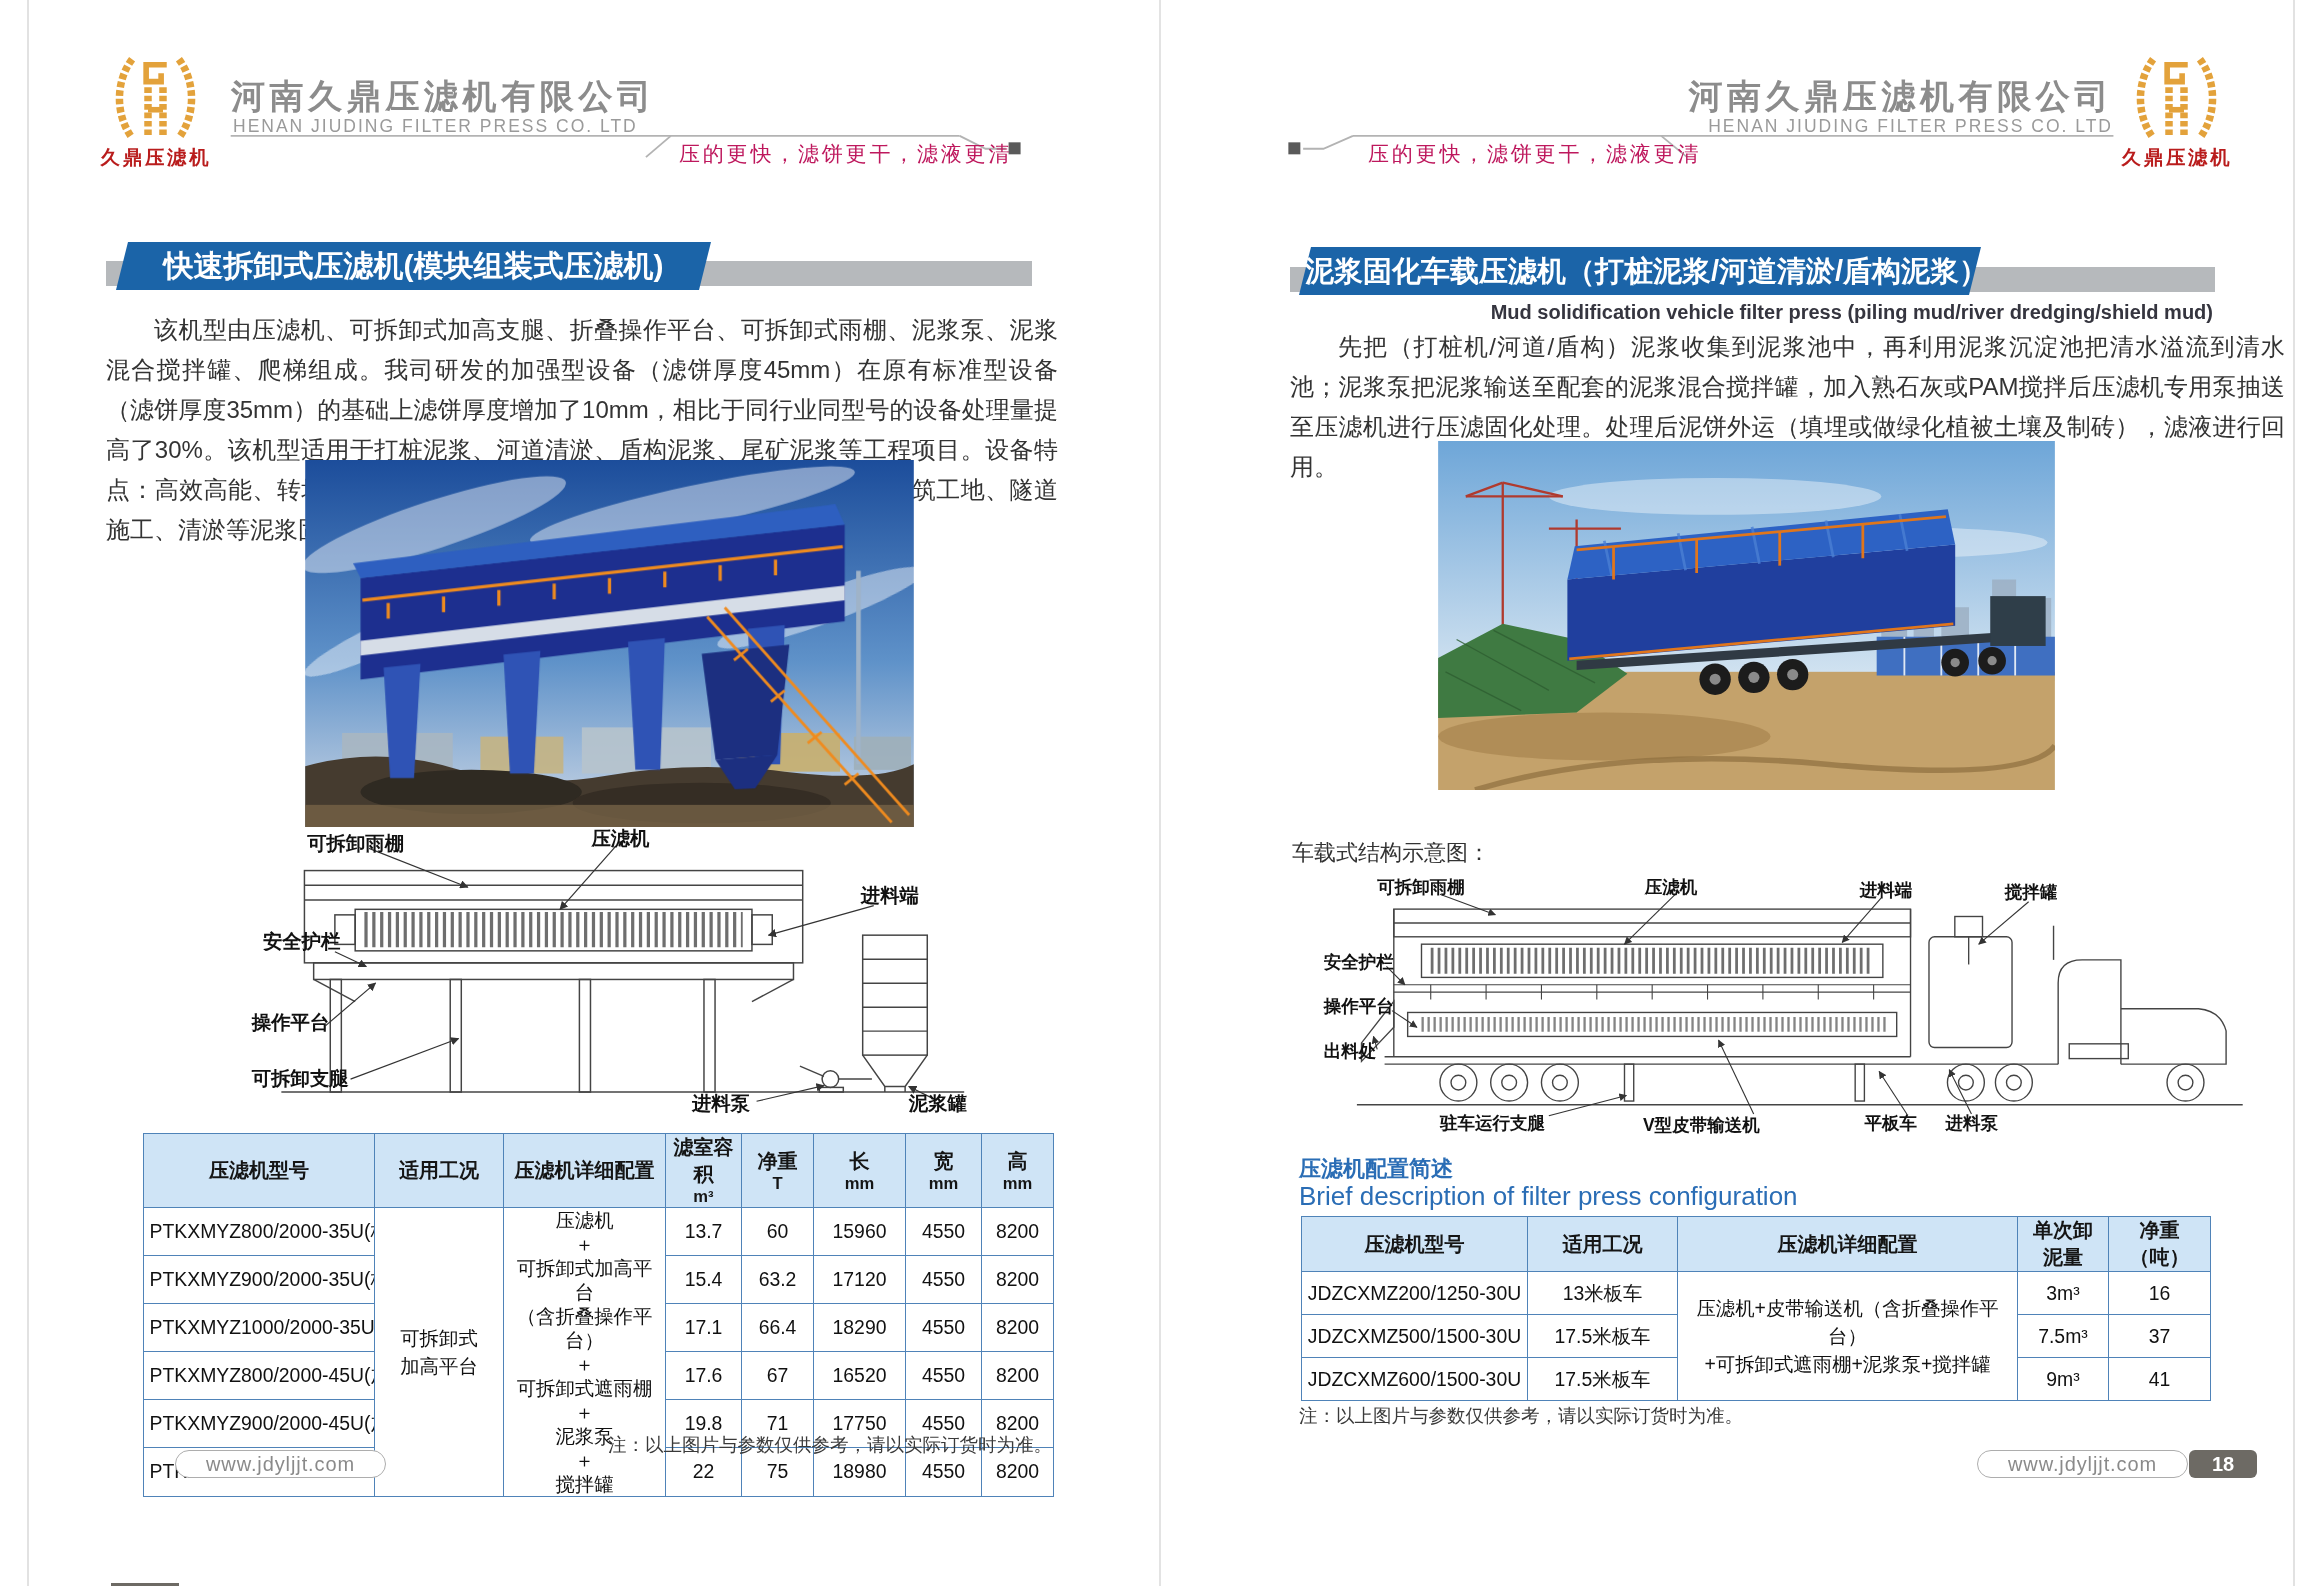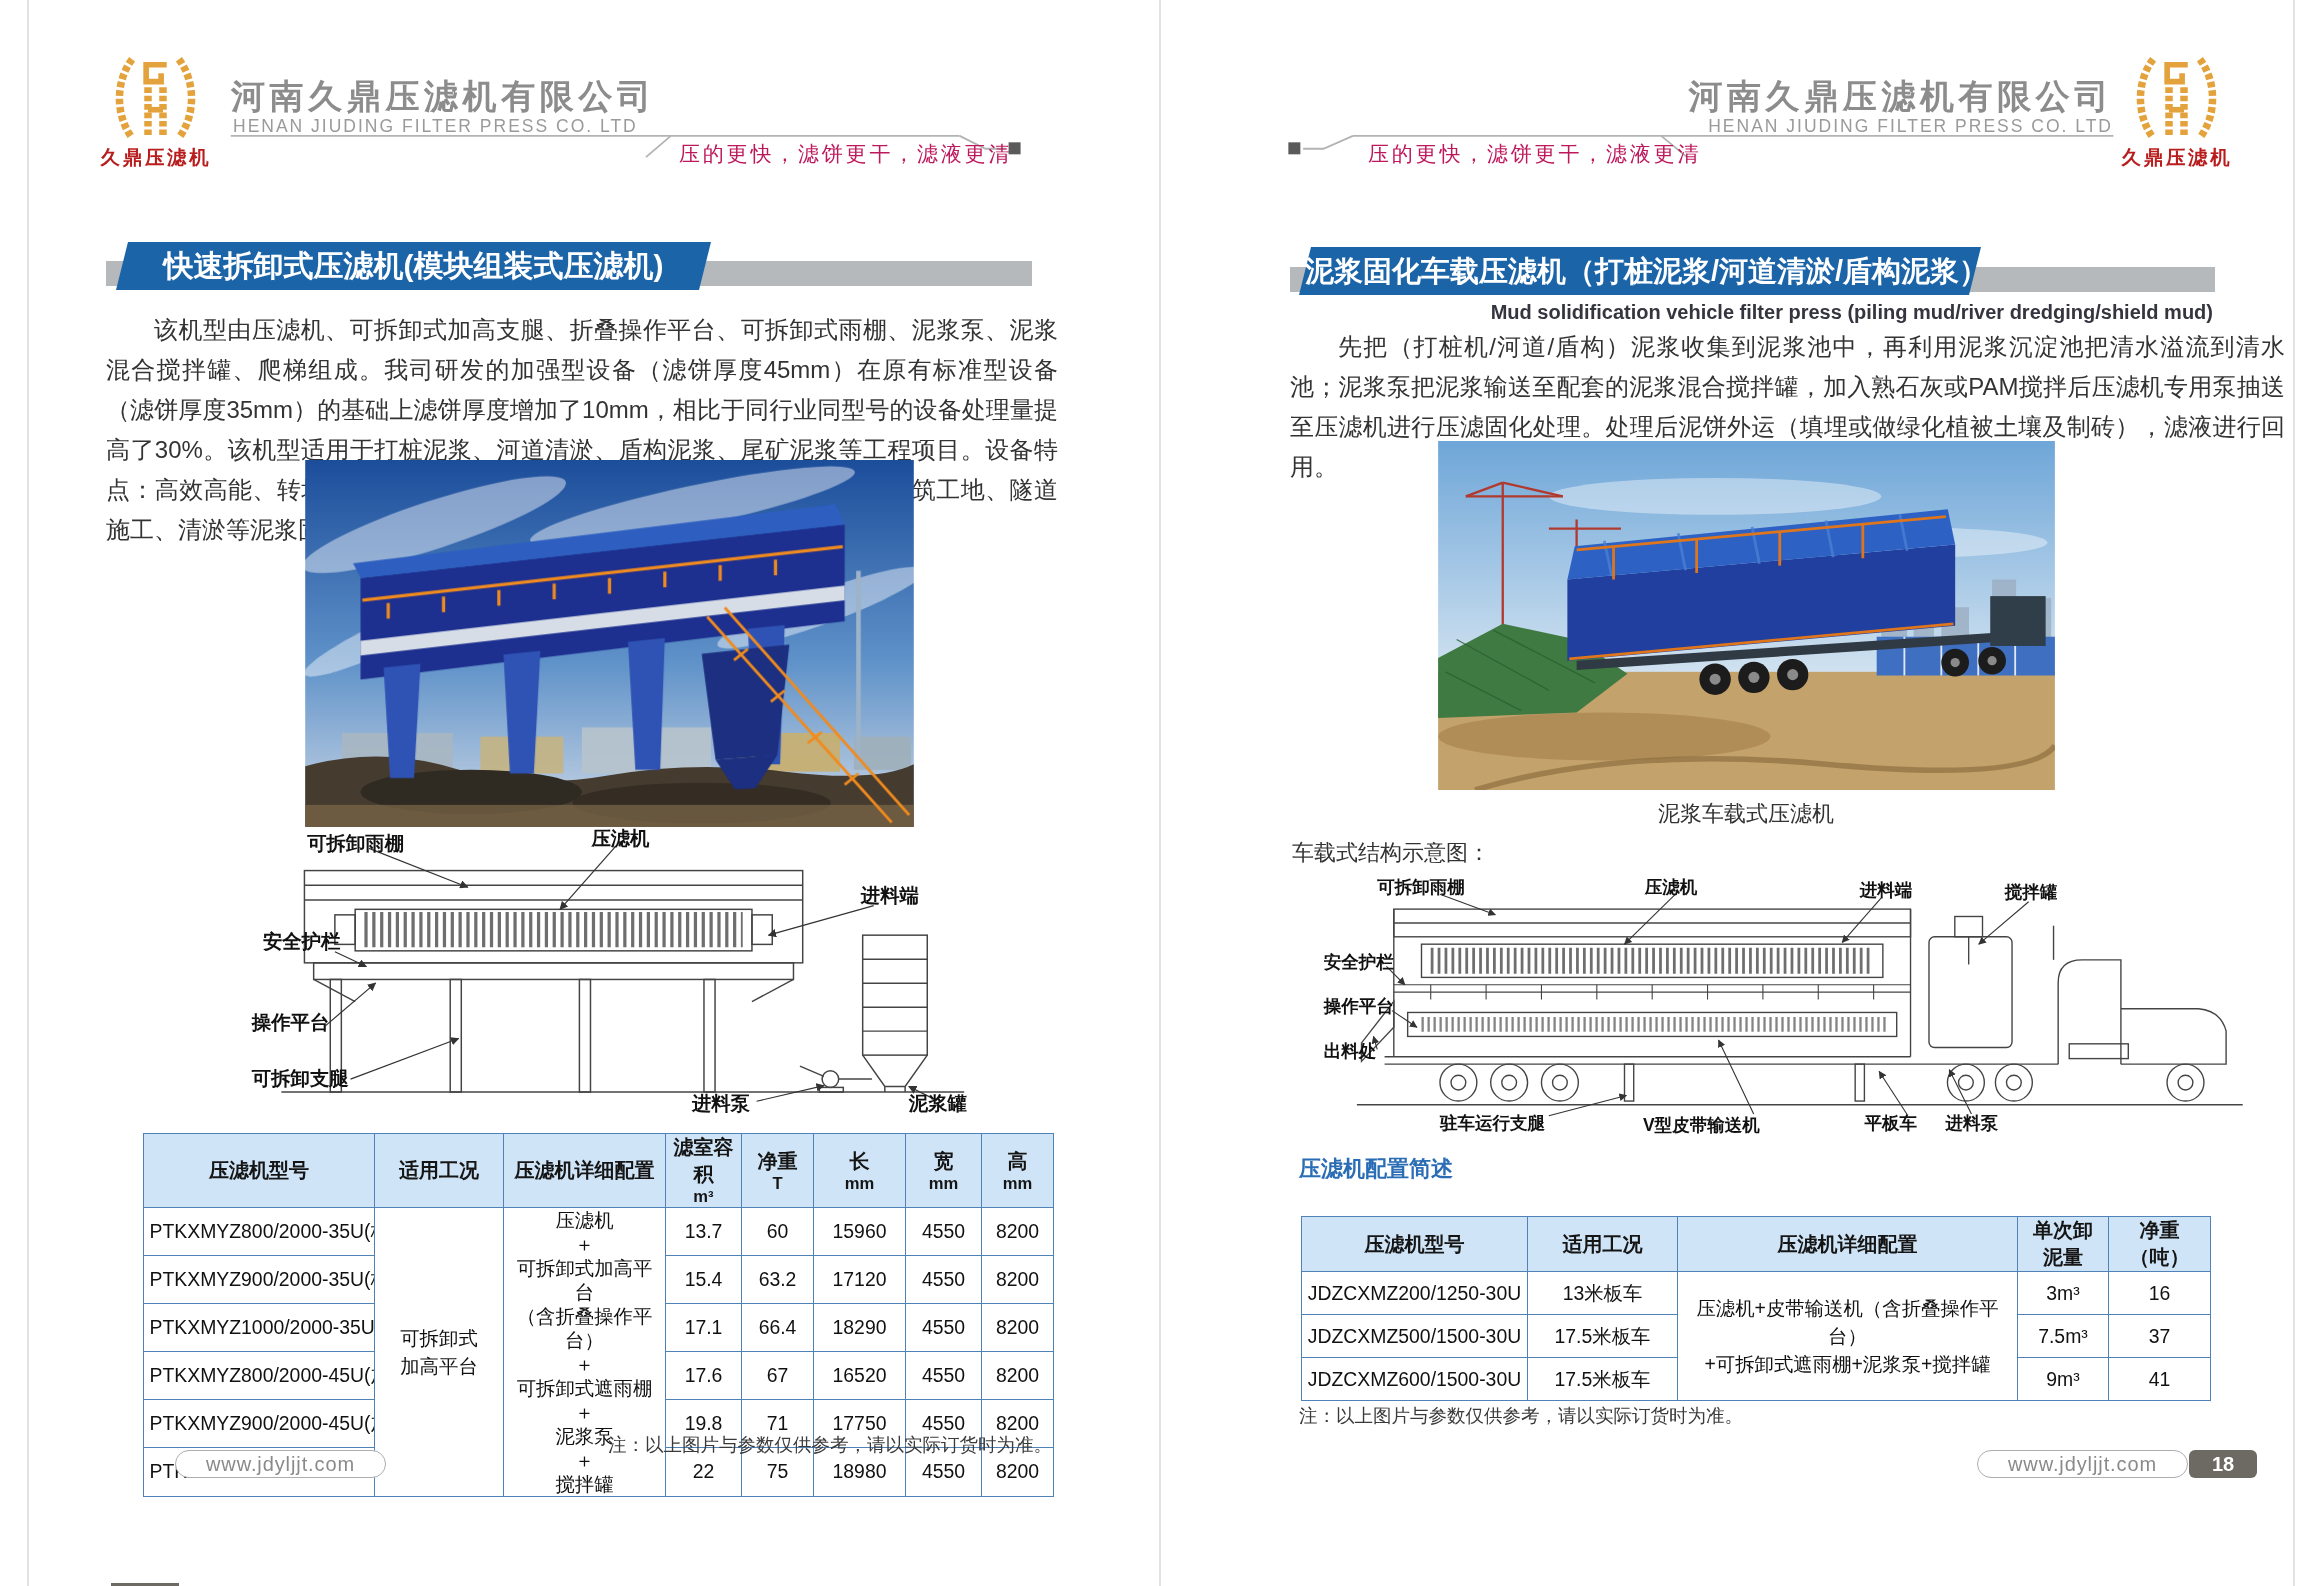--- a/index.html
+++ b/index.html
@@ -411,21 +411,20 @@
         <g fill="#8a8a8a">
           <circle cx="300" cy="258" r="6"></circle>
             <circle cx="342" cy="256" r="6"></circle>
             <circle cx="384" cy="253" r="6"></circle>
           <circle cx="560" cy="240" r="5"></circle>
             <circle cx="600" cy="238" r="5"></circle>
         </g>
       </svg>
     </div>
 
-    <div class="caption" style="left:1469px;top:799px;width:554px;">泥浆车载式压滤机</div>
     <div class="lead-text" style="left:1292px;top:838px;">车载式结构示意图：</div>
 
     <div class="abs" style="left:1320px;top:872px;width:955px;height:268px;">
       <svg width="955" height="268" viewBox="0 0 1035 290">
         <defs>
           <marker id="ar2" viewBox="0 0 10 10" refX="9" refY="5" markerWidth="7" markerHeight="7" orient="auto">
             <path d="M0,0 L10,5 L0,10 Z" fill="#333"></path>
           </marker>
         </defs>
         <g stroke="#444" stroke-width="1.5" fill="none">
@@ -497,20 +496,21 @@
         <text class="dlabel2" x="4" y="152">操作平台</text>
         <text class="dlabel2" x="4" y="200">出料处</text>
         <text class="dlabel2" x="130" y="278">驻车运行支腿</text>
         <text class="dlabel2" x="350" y="280">V型皮带输送机</text>
         <text class="dlabel2" x="590" y="278">平板车</text>
         <text class="dlabel2" x="678" y="278">进料泵</text>
       </svg>
     </div>
 
     <div class="section-cn" style="left:1299px;top:1154px;font-weight:bold;">压滤机配置简述</div>
+    <div class="section-en" style="left:1299px;top:1181px;">Brief description of filter press configuration</div>
 
     <table class="spec" style="left:1301px;top:1216px;width:909px;">
       <colgroup>
         <col style="width:226px">
           <col style="width:150px">
           <col style="width:340px">
           <col style="width:91px">
           <col style="width:102px">
       </colgroup>
       <tbody>

